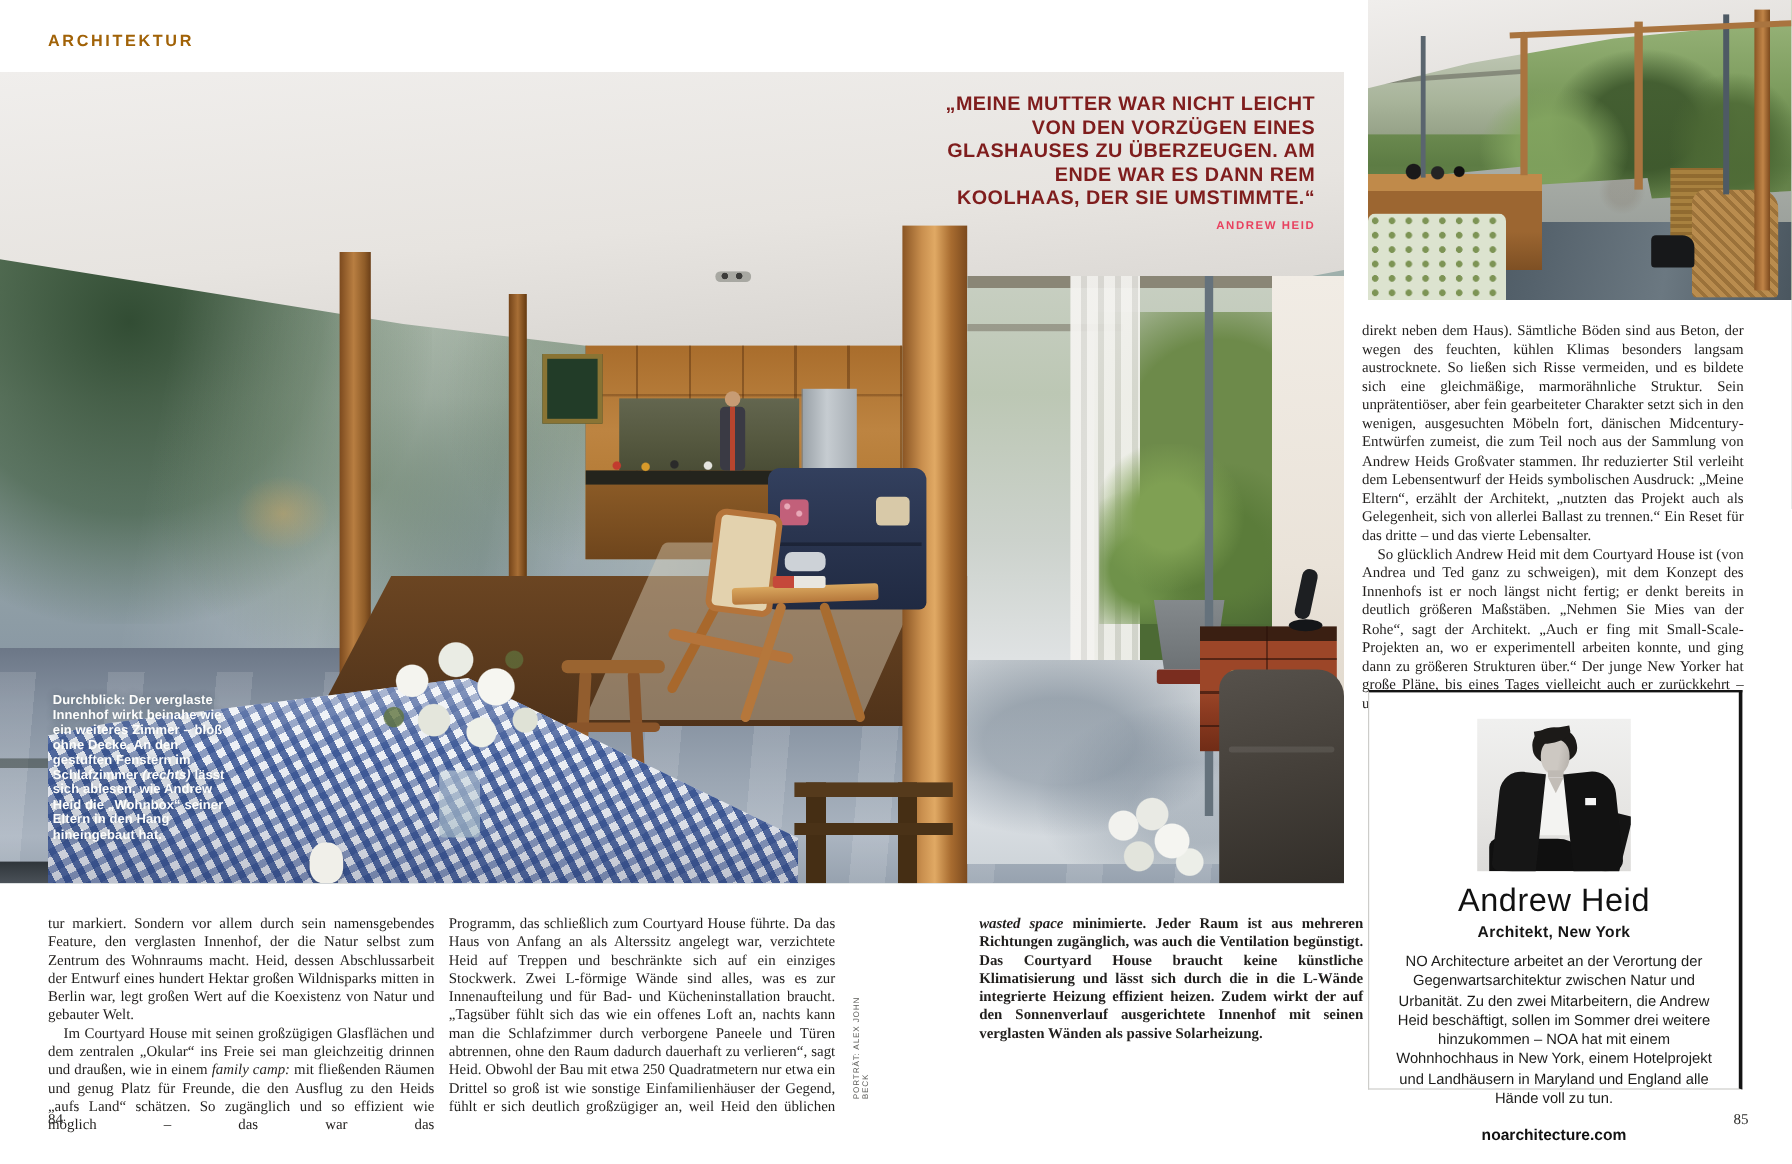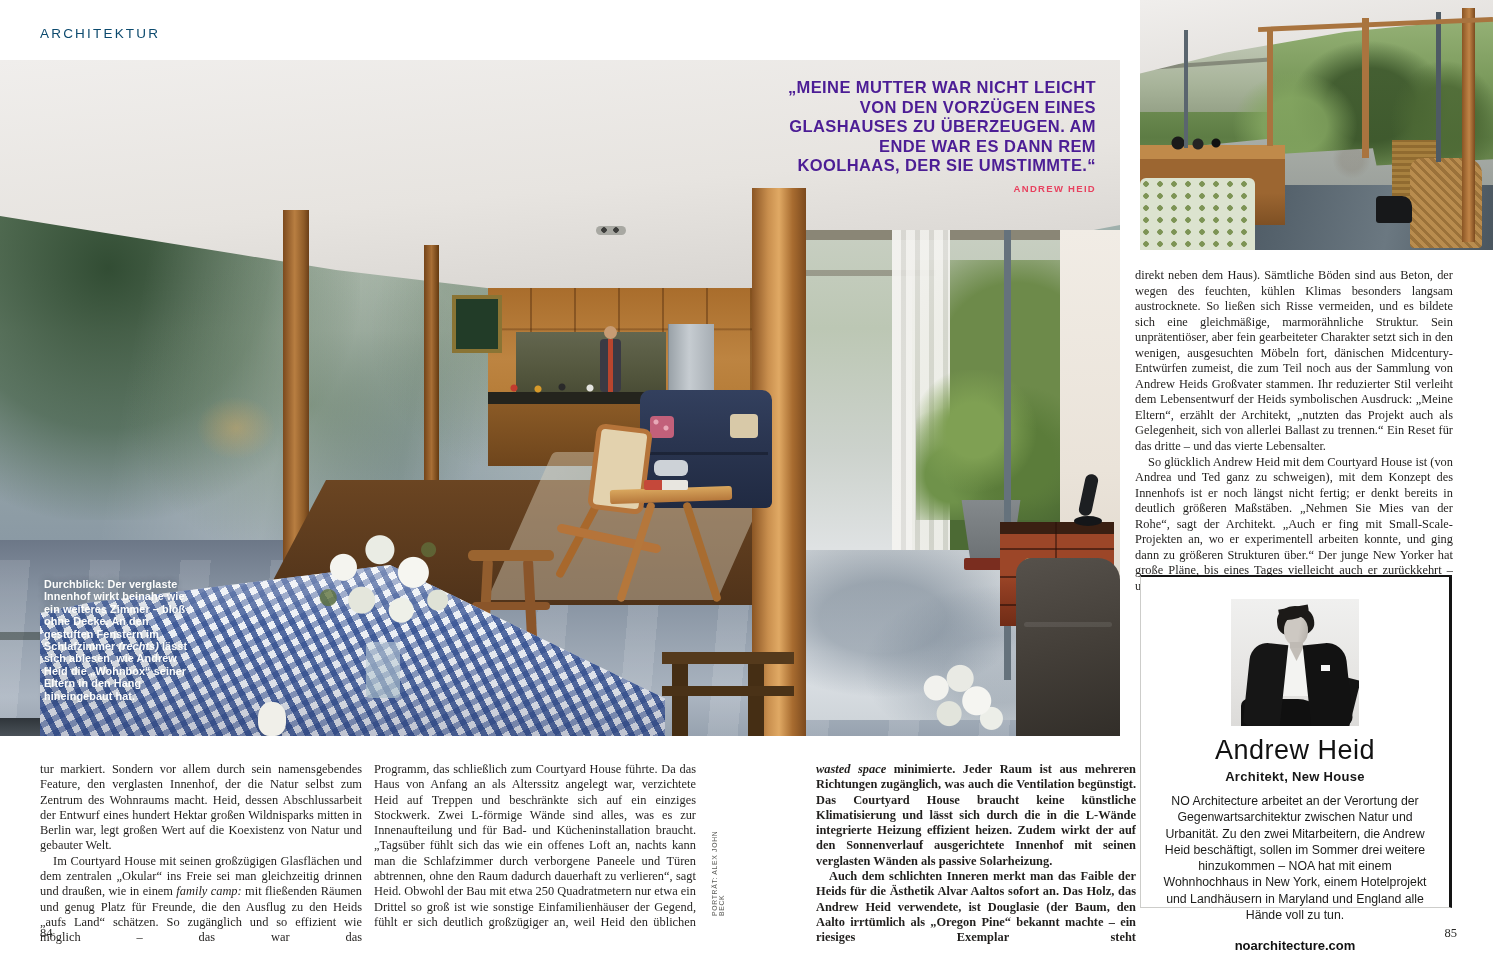--- a/index.html
+++ b/index.html
@@ -1,41 +1,41 @@
 <!DOCTYPE html>
 <html lang="de"><head>
 <meta charset="utf-8">
 <style>
   * { margin:0; padding:0; box-sizing:border-box; }
   body { width:1493px; height:970px; background:#ffffff; font-family:"Liberation Sans", sans-serif; overflow:hidden; }
   .page { position:relative; width:1493px; height:970px; background:#fff; }
   .abs { position:absolute; }
 
   
-  .section-label { left:40px; top:26px; font-size:13.5px; font-weight:normal; letter-spacing:2.2px; color:#0c4a6e; }
+  .section-label { left:40px; top:26px; font-size:13.5px; font-weight:bold; letter-spacing:2.2px; color:#a16207; }
   .page-num { top:926px; font-family:"Liberation Serif", serif; font-size:12.5px; color:#2a2a28; }
   .page-num.l { left:40px; }
   .page-num.r { right:36px; text-align:right; }
   .vertical-credit { left:711px; top:816px; height:100px; writing-mode:vertical-rl; transform:rotate(180deg); font-size:6.8px; letter-spacing:.7px; color:#5c5c58; }
 
   
   .col { top:762px; height:156px; }
   .col, .right-col { font-family:"Liberation Serif", serif; font-size:12.4px; line-height:15.3px; color:#211f1d; text-align:justify; hyphens:auto; -webkit-hyphens:auto; }
   .col p + p, .right-col p + p { text-indent:13px; }
   .cont { text-align-last:justify; }
   .c1 { left:40px;  width:322px; }
   .c2 { left:374px; width:322px; }
   .c3 { left:816px; width:320px;font-weight:bold; }
   .right-col { left:1135px; top:268px; width:318px; line-height:15.55px; }
   .end-mark { display:inline-block; width:7px; height:7px; border:1px solid #9a9a96; margin-left:6px; }
   em.ital { font-style:italic; }
 
   
   .pull-quote { right:24px; top:18px; width:310px; text-align:right; }
-  .pull-quote .q { color:#4c1d95; font-weight:bold; font-size:16.5px; line-height:19.5px; letter-spacing:.4px; }
+  .pull-quote .q { color:#7f1d1d; font-weight:bold; font-size:16.5px; line-height:19.5px; letter-spacing:.4px; }
   .pull-quote .a { color:#e8415f; font-weight:bold; font-size:9.5px; letter-spacing:1.3px; margin-top:7px; }
 
   
   .photo-caption { left:44px; top:518px; width:156px; color:#fdfdfc; font-size:10.8px; line-height:12.4px; font-weight:bold; letter-spacing:.1px; text-shadow:0 0 6px rgba(30,50,60,.45); }
 
   
   #main-photo { left:0; top:60px; width:1120px; height:676px; overflow:hidden; background:#9fb0ac; }
   .mp-glass   { left:0; top:0; width:790px; height:676px; background:linear-gradient(180deg,#74876f 0%,#93a58f 20%,#a9b6ae 40%,#96a5a8 55%,#8a99a4 72%,#9fadb6 100%); }
   .mp-fol1 { left:-60px; top:40px;  width:420px; height:420px; background:radial-gradient(ellipse at 40% 40%, rgba(38,66,40,.9) 0%, rgba(48,80,50,.6) 45%, transparent 72%); }
   .mp-fol2 { left:120px; top:180px; width:380px; height:330px; background:radial-gradient(ellipse, rgba(70,100,66,.6) 0%, transparent 68%); }
@@ -281,34 +281,33 @@
       <div class="abs pt-neck"></div>
       <div class="abs pt-legs"></div>
       <div class="abs pt-tee"></div>
       <div class="abs pt-vneck"></div>
       <div class="abs pt-arm"></div>
       <div class="abs pt-blzl"></div>
       <div class="abs pt-blzr"></div>
       <div class="abs pt-pocket"></div>
     </div>
     <div class="profile-name">Andrew Heid</div>
-    <div class="profile-title">Architekt, New House</div>
+    <div class="profile-title">Architekt, New York</div>
     <div class="profile-bio">NO Architecture arbeitet an der Verortung der Gegenwartsarchitektur zwischen Natur und Urbanität. Zu den zwei Mitarbeitern, die Andrew Heid beschäftigt, sollen im Sommer drei weitere hinzukommen – NOA hat mit einem Wohnhochhaus in New York, einem Hotelprojekt und Landhäusern in Maryland und England alle Hände voll zu tun.</div>
     <div class="profile-site">noarchitecture.com</div>
   </div>
 
   <div class="abs col c1">
     <p>tur markiert. Sondern vor allem durch sein namensgebendes Feature, den verglasten Innenhof, der die Natur selbst zum Zentrum des Wohnraums macht. Heid, dessen Abschlussarbeit der Entwurf eines hundert Hektar großen Wildnisparks mitten in Berlin war, legt großen Wert auf die Koexistenz von Natur und gebauter Welt.</p>
     <p class="cont"><span>Im Courtyard House mit seinen großzügigen Glasflächen und dem zentralen „Okular“ ins Freie sei man gleichzeitig drinnen und draußen, wie in einem </span><em class="ital">family camp:</em><span> mit fließenden Räumen und genug Platz für Freunde, die den Ausflug zu den Heids „aufs Land“ schätzen. So zugänglich und so effizient wie möglich – das war das</span></p>
   </div>
   <div class="abs col c2">
     <p class="cont">Programm, das schließlich zum Courtyard House führte. Da das Haus von Anfang an als Alterssitz angelegt war, verzichtete Heid auf Treppen und beschränkte sich auf ein einziges Stockwerk. Zwei L-förmige Wände sind alles, was es zur Innenaufteilung und für Bad- und Kücheninstallation braucht. „Tagsüber fühlt sich das wie ein offenes Loft an, nachts kann man die Schlafzimmer durch verborgene Paneele und Türen abtrennen, ohne den Raum dadurch dauerhaft zu verlieren“, sagt Heid. Obwohl der Bau mit etwa 250 Quadratmetern nur etwa ein Drittel so groß ist wie sonstige Einfamilienhäuser der Gegend, fühlt er sich deutlich großzügiger an, weil Heid den üblichen</p>
   </div>
   <div class="abs col c3">
     <p><em class="ital">wasted space</em><span> minimierte. Jeder Raum ist aus mehreren Richtungen zugänglich, was auch die Ventilation begünstigt. Das Courtyard House braucht keine künstliche Klimatisierung und lässt sich durch die in die L-Wände integrierte Heizung effizient heizen. Zudem wirkt der auf den Sonnenverlauf ausgerichtete Innenhof mit seinen verglasten Wänden als passive Solarheizung.</span></p>
-    <p class="cont">Auch dem schlichten Inneren merkt man das Faible der Heids für die Ästhetik Alvar Aaltos sofort an. Das Holz, das Andrew Heid verwendete, ist Douglasie (der Baum, den Aalto irrtümlich als „Oregon Pine“ bekannt machte – ein riesiges Exemplar steht</p>
   </div>
 
   <div class="abs vertical-credit">PORTRÄT: ALEX JOHN BECK</div>
   <div class="abs page-num l">84</div>
   <div class="abs page-num r">85</div>
 
 </div>
 
 </body></html>

